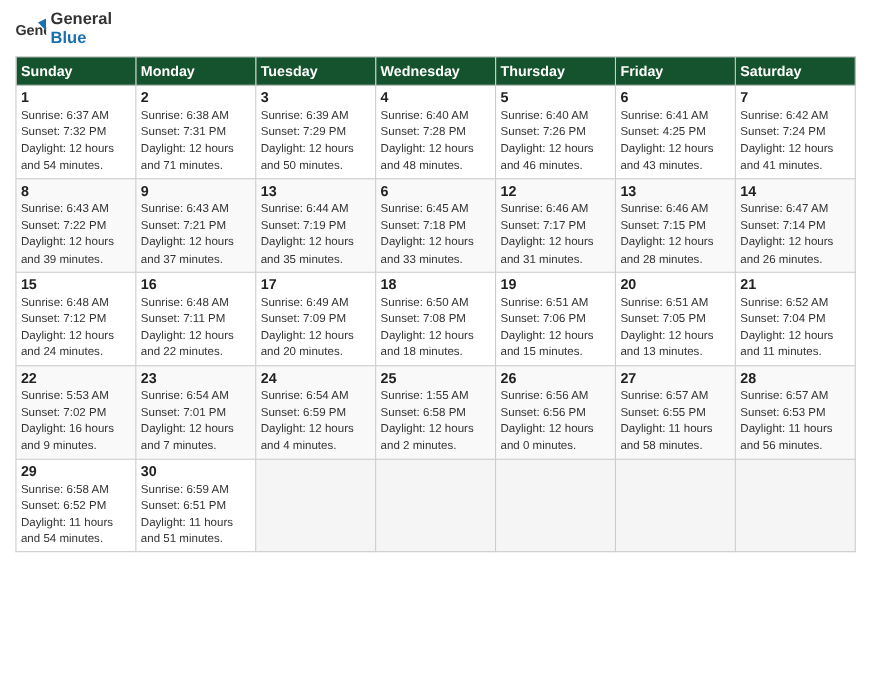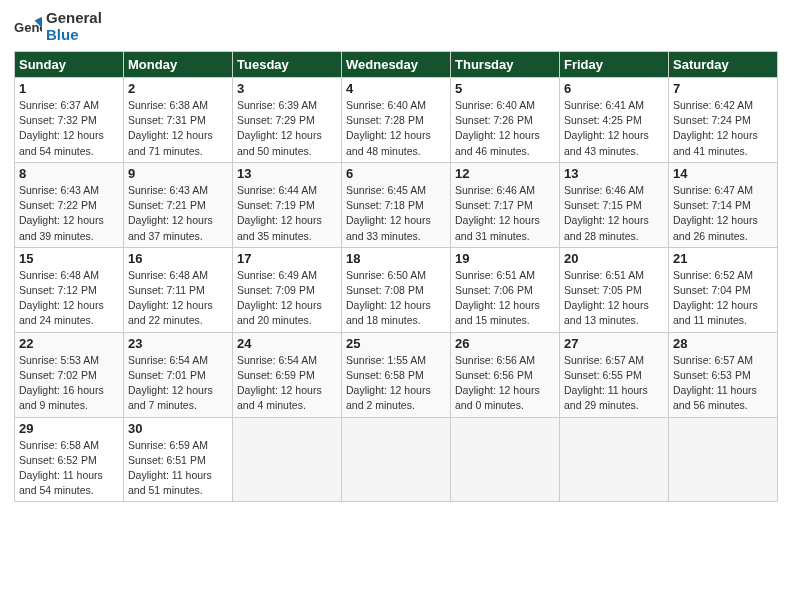--- a/index.html
+++ b/index.html
@@ -330,21 +330,21 @@
           <span>Sunrise: 6:56 AM</span><br>
           <span>Sunset: 6:56 PM</span><br>
           <span>Daylight: 12 hours and 0 minutes.</span>
         </div>
       </td>
           <td>
         <span class="day-num">27</span>
         <div class="day-info">
           <span>Sunrise: 6:57 AM</span><br>
           <span>Sunset: 6:55 PM</span><br>
-          <span>Daylight: 11 hours and 29 minutes.</span>
+          <span>Daylight: 11 hours and 58 minutes.</span>
         </div>
       </td>
           <td>
         <span class="day-num">28</span>
         <div class="day-info">
           <span>Sunrise: 6:57 AM</span><br>
           <span>Sunset: 6:53 PM</span><br>
           <span>Daylight: 11 hours and 56 minutes.</span>
         </div>
       </td>

